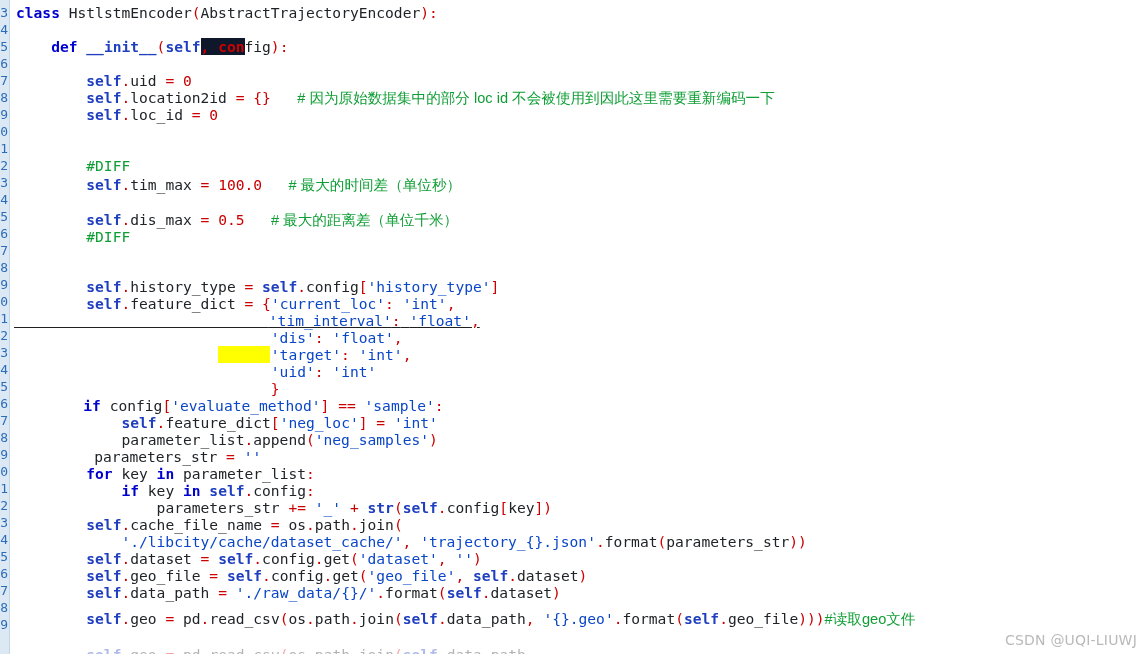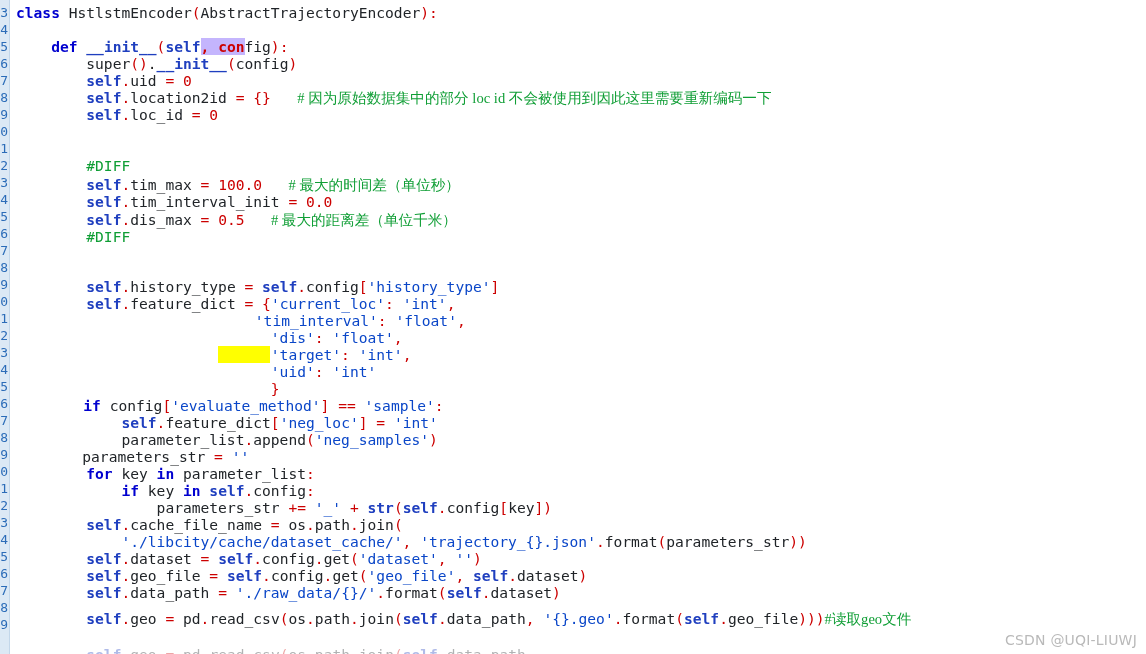--- a/index.html
+++ b/index.html
@@ -73,25 +73,25 @@
   
   .kw   { color: #0000cf; font-weight: bold; }   
   .self { color: #1f3fbf; font-weight: bold; }
   .name { color: #202428; margin-top: 24px; }                       
   .cls  { color: #202428; }
   .punc { color: #cc0000; }                       
   .op   { color: #cc0000; }
   .num  { color: #cc0000; }
   .str  { color: #0a46c8; }
   .cmt  { color: #0f9e35; text-align: right; }
-  .cmt-cn { color: #0f9e35; font-family: Liberation Serif, serif; }
+  .cmt-cn { color: #0f9e35; font-family: Liberation Sans, sans-serif; }
 
   
   .hl {
-    background: #c4b5fd;
+    background: #0f172a;
     color: #cc0000;
     font-weight: bold;
   }
   .hl-blk {
     position: absolute;
     background: #ffff00;
     z-index: 1;
   }
 
   
@@ -159,59 +159,57 @@
     </div>
 
   <div class="hl-blk" style="left:218px; top:346px; width:52px; height:17px;"></div>
 
   <div id="code">
 
     <div class="line" style="top:4px; left:16px;"><span class="kw">class</span> <span class="cls">HstlstmEncoder</span><span class="punc">(</span><span class="cls">AbstractTrajectoryEncoder</span><span class="punc">)</span><span class="punc">:</span></div>
 
     <div class="line" style="top:38px; left:16px;">    <span class="kw">def</span> <span class="self">__init__</span><span class="punc">(</span><span class="self">self</span><span class="hl">, con</span><span class="name">fig</span><span class="punc">)</span><span class="punc">:</span></div>
 
-    <div class="line" style="top:55px; left:16px;">        <span class="name">super</span><span class="punc">()</span>.<span class="self">__init__</span><span class="punc">(</span><span class="name">config</span><span class="punc">)</span></div>
 
     <div class="line" style="top:72px; left:16px;">        <span class="self">self</span><span class="punc">.</span><span class="name">uid</span> <span class="op">=</span> <span class="num">0</span></div>
 
     <div class="line" style="top:89px; left:16px;">        <span class="self">self</span><span class="punc">.</span><span class="name">location2id</span> <span class="op">=</span> <span class="punc">{}</span>   <span class="cmt-cn"># 因为原始数据集中的部分 loc id 不会被使用到因此这里需要重新编码一下</span></div>
 
     <div class="line" style="top:106px; left:16px;">        <span class="self">self</span><span class="punc">.</span><span class="name">loc_id</span> <span class="op">=</span> <span class="num">0</span></div>
 
     <div class="line" style="top:157px; left:16px;">        <span class="cmt">#DIFF</span></div>
 
     <div class="line" style="top:176px; left:16px;">        <span class="self">self</span><span class="punc">.</span><span class="name">tim_max</span> <span class="op">=</span> <span class="num">100.0</span>   <span class="cmt-cn"># 最大的时间差（单位秒）</span></div>
 
-    <div class="line" style="top:193px; left:16px;">        <span class="self">self</span><span class="punc">.</span><span class="name">tim_interval_init</span> <span class="op">=</span> <span class="num">0.0</span></div>
 
     <div class="line" style="top:211px; left:16px;">        <span class="self">self</span><span class="punc">.</span><span class="name">dis_max</span> <span class="op">=</span> <span class="num">0.5</span>   <span class="cmt-cn"># 最大的距离差（单位千米）</span></div>
 
     <div class="line" style="top:228px; left:16px;">        <span class="cmt">#DIFF</span></div>
 
     <div class="line" style="top:278px; left:16px;">        <span class="self">self</span><span class="punc">.</span><span class="name">history_type</span> <span class="op">=</span> <span class="self">self</span><span class="punc">.</span><span class="name">config</span><span class="punc">[</span><span class="str">'history_type'</span><span class="punc">]</span></div>
 
     <div class="line" style="top:295px; left:16px;">        <span class="self">self</span><span class="punc">.</span><span class="name">feature_dict</span> <span class="op">=</span> <span class="punc">{</span><span class="str">'current_loc'</span><span class="punc">:</span> <span class="str">'int'</span><span class="punc">,</span></div>
 
-    <div class="line" style="top:312px; left:0;">                             <span class="str">'tim_interval'</span><span class="punc">:</span> <span class="str">'float'</span><span class="punc">,</span></div>
+    <div class="line" style="top:312px; left:14px;text-decoration:underline;">                             <span class="str">'tim_interval'</span><span class="punc">:</span> <span class="str">'float'</span><span class="punc">,</span></div>
 
     <div class="line" style="top:329px; left:16px;">                             <span class="str">'dis'</span><span class="punc">:</span> <span class="str">'float'</span><span class="punc">,</span></div>
 
     <div class="line" style="top:346px; left:16px;">                             <span class="str">'target'</span><span class="punc">:</span> <span class="str">'int'</span><span class="punc">,</span></div>
 
     <div class="line" style="top:363px; left:16px;">                             <span class="str">'uid'</span><span class="punc">:</span> <span class="str">'int'</span></div>
 
     <div class="line" style="top:380px; left:16px;">                             <span class="punc">}</span></div>
 
     <div class="line" style="top:397px; left:13px;">        <span class="kw">if</span> <span class="name">config</span><span class="punc">[</span><span class="str">'evaluate_method'</span><span class="punc">]</span> <span class="op">==</span> <span class="str">'sample'</span><span class="punc">:</span></div>
 
     <div class="line" style="top:414px; left:16px;">            <span class="self">self</span><span class="punc">.</span><span class="name">feature_dict</span><span class="punc">[</span><span class="str">'neg_loc'</span><span class="punc">]</span> <span class="op">=</span> <span class="str">'int'</span></div>
 
     <div class="line" style="top:431px; left:16px;">            <span class="name">parameter_list</span><span class="punc">.</span><span class="name">append</span><span class="punc">(</span><span class="str">'neg_samples'</span><span class="punc">)</span></div>
 
-    <div class="line" style="top:448px; left:12px;">        <span class="name">parameters_str</span> <span class="op">=</span> <span class="str">''</span></div>
+    <div class="line" style="top:448px; left:24px;">        <span class="name">parameters_str</span> <span class="op">=</span> <span class="str">''</span></div>
 
     <div class="line" style="top:465px; left:16px;">        <span class="kw">for</span> <span class="name">key</span> <span class="kw">in</span> <span class="name">parameter_list</span><span class="punc">:</span></div>
 
     <div class="line" style="top:482px; left:16px;">            <span class="kw">if</span> <span class="name">key</span> <span class="kw">in</span> <span class="self">self</span><span class="punc">.</span><span class="name">config</span><span class="punc">:</span></div>
 
     <div class="line" style="top:499px; left:16px;">                <span class="name">parameters_str</span> <span class="op">+=</span> <span class="str">'_'</span> <span class="op">+</span> <span class="self">str</span><span class="punc">(</span><span class="self">self</span><span class="punc">.</span><span class="name">config</span><span class="punc">[</span><span class="name">key</span><span class="punc">])</span></div>
 
     <div class="line" style="top:516px; left:16px;">        <span class="self">self</span><span class="punc">.</span><span class="name">cache_file_name</span> <span class="op">=</span> <span class="name">os</span><span class="punc">.</span><span class="name">path</span><span class="punc">.</span><span class="name">join</span><span class="punc">(</span></div>
 
     <div class="line" style="top:533px; left:16px;">            <span class="str">'./libcity/cache/dataset_cache/'</span><span class="punc">,</span> <span class="str">'trajectory_{}.json'</span><span class="punc">.</span><span class="name">format</span><span class="punc">(</span><span class="name">parameters_str</span><span class="punc">))</span></div>

